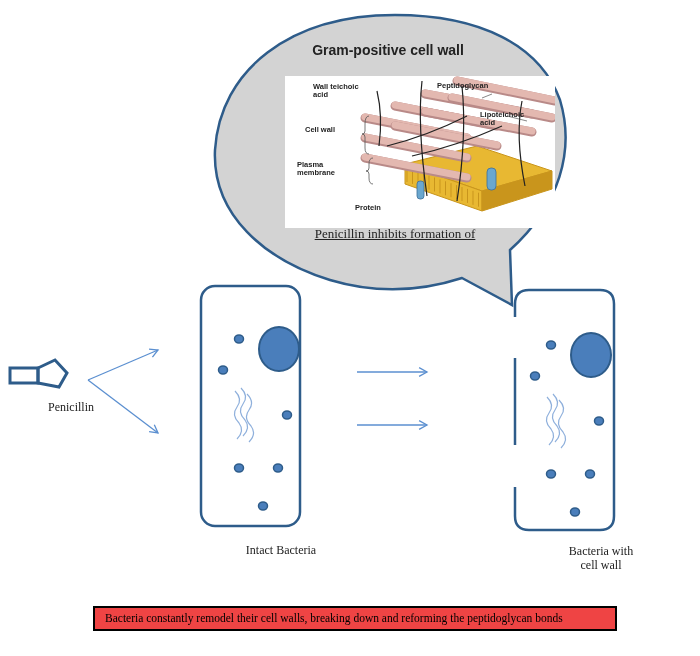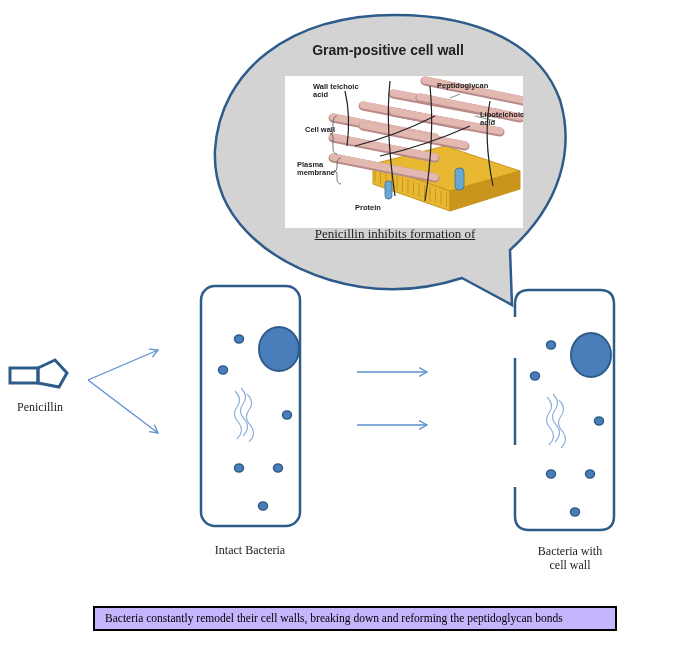--- a/index.html
+++ b/index.html
@@ -1,24 +1,24 @@
 <!DOCTYPE html>
 <html><head>
 <meta charset="utf-8">
 <style>
   html, body { margin: 0; padding: 0; background: #ffffff; }
   body { width: 700px; height: 656px; position: relative; overflow: hidden; font-family: "Liberation Serif", serif; }
   #stage { position: absolute; left: 0; top: 0; width: 700px; height: 656px; }
   .abs { position: absolute; }
   .bubble-title { font-family: "Liberation Sans", sans-serif; font-weight: bold; font-size: 14px; color: #222; text-align: center; }
   .bubble-caption { font-family: "Liberation Serif", serif; font-size: 13px; color: #222; text-align: center; line-height: 16px; text-decoration: underline; }
-  .inset { background: #ffffff; }
+  .inset { background: #ffffff; padding-left: 32px; }
   .inset-label { font-family: "Liberation Sans", sans-serif; font-weight: bold; font-size: 7.5px; color: #222; line-height: 8px; }
-  .caption { font-family: "Liberation Serif", serif; font-size: 12px; color: #222; text-align: center; line-height: 14px; }
-  .note-box { position: absolute; left: 93px; top: 606px; width: 524px; height: 25px; border: 2px solid #000; box-sizing: border-box; background: #c4b5fd; }
+  .caption { font-family: "Liberation Serif", serif; font-size: 12px; color: #222; text-align: center; line-height: 14px; margin-left: 31px; }
+  .note-box { position: absolute; left: 93px; top: 606px; width: 524px; height: 25px; border: 2px solid #000; box-sizing: border-box; background: #ef4444; }
   .note-text { font-family: "Liberation Serif", serif; font-size: 11.5px; color: #000; position: absolute; left: 10px; top: 4px; white-space: nowrap; }
 </style>
 </head>
 <body>
 
 <div id="stage">
 
   <svg class="abs" style="left:0;top:0" width="700" height="656">
     <path id="bubble-shape" d="M 510 250
          C 560 205, 575 150, 560 100

